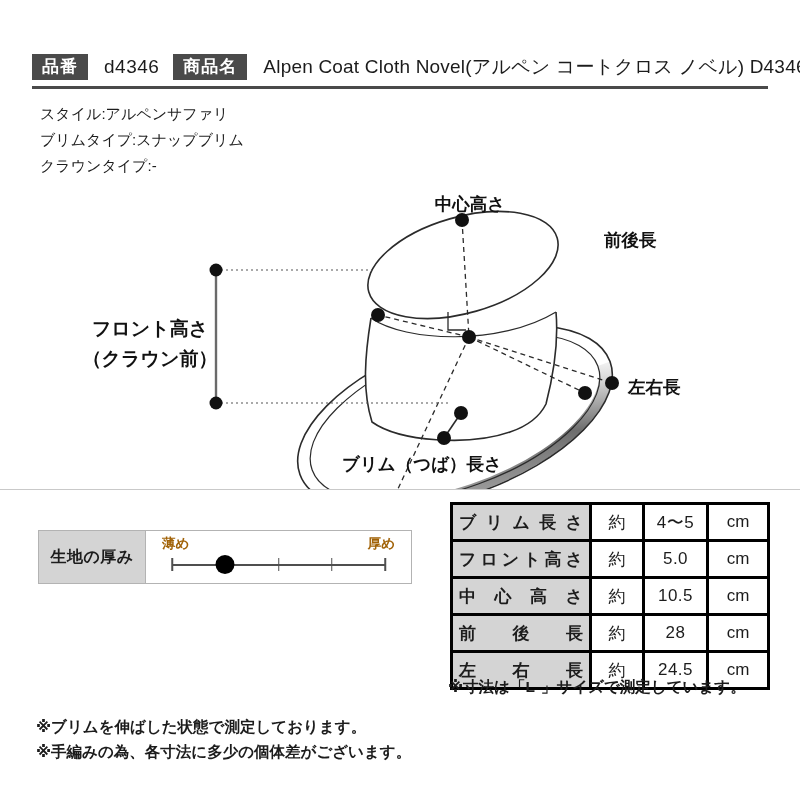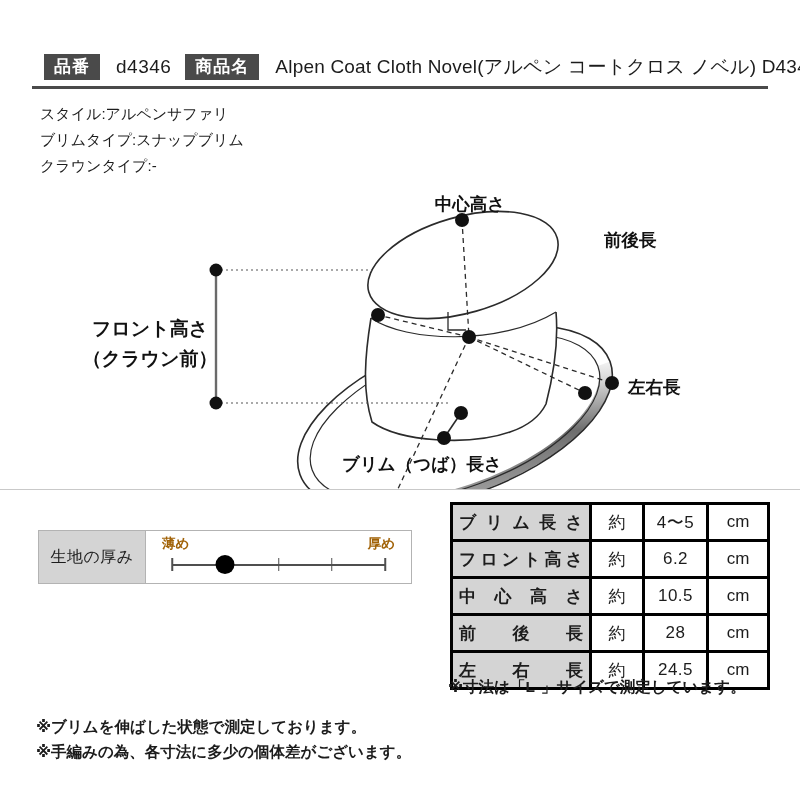--- a/index.html
+++ b/index.html
@@ -16,21 +16,20 @@
     overflow: hidden;
   }
 
   
   #header {
     position: absolute;
     left: 32px;
     top: 50px;
     width: 736px;
     height: 36px;
-    margin-left: 12px;
   }
   .hdr-row {
     display: flex;
     align-items: center;
     height: 34px;
   }
   .chip {
     background: #4a4a4a;
     color: #ffffff;
     font-size: 17px;
@@ -124,21 +123,21 @@
   #feel-table td {
     border: 1px solid #b3b3b3;
     padding: 0;
     height: 52px;
     vertical-align: middle;
   }
   td.feel-head {
     width: 106px;
     background: #d4d4d4;
     font-size: 16px;
-    font-weight: 400;
+    font-weight: 700;
     text-align: center;
     color: #1c1c1c;
     letter-spacing: .5px;
   }
   td.feel-body {
     background: #ffffff;
     position: relative;
   }
   .scale-wrap {
     position: relative;
@@ -375,21 +374,21 @@
   <tbody id="size-tbody">
     <tr>
       <td class="sz-label">ブリム長さ</td>
       <td class="sz-approx">約</td>
       <td class="sz-value">4〜5</td>
       <td class="sz-unit">cm</td>
     </tr>
     <tr>
       <td class="sz-label">フロント高さ</td>
       <td class="sz-approx">約</td>
-      <td class="sz-value">6.2</td>
+      <td class="sz-value">5.0</td>
       <td class="sz-unit">cm</td>
     </tr>
     <tr>
       <td class="sz-label">中心高さ</td>
       <td class="sz-approx">約</td>
       <td class="sz-value">10.5</td>
       <td class="sz-unit">cm</td>
     </tr>
     <tr>
       <td class="sz-label">前後長</td>

